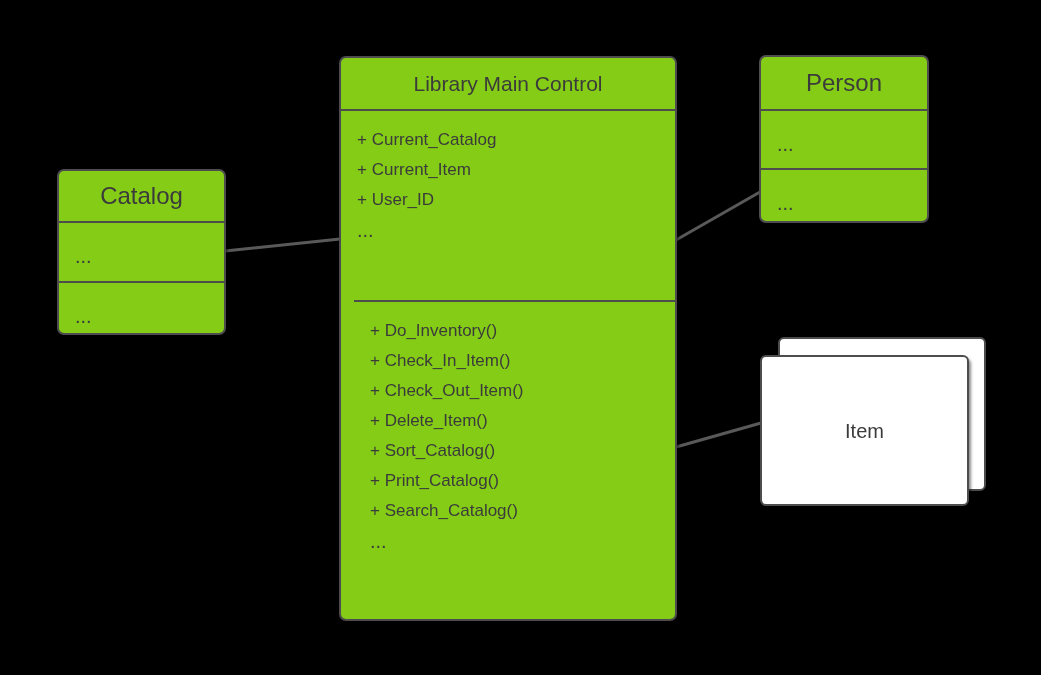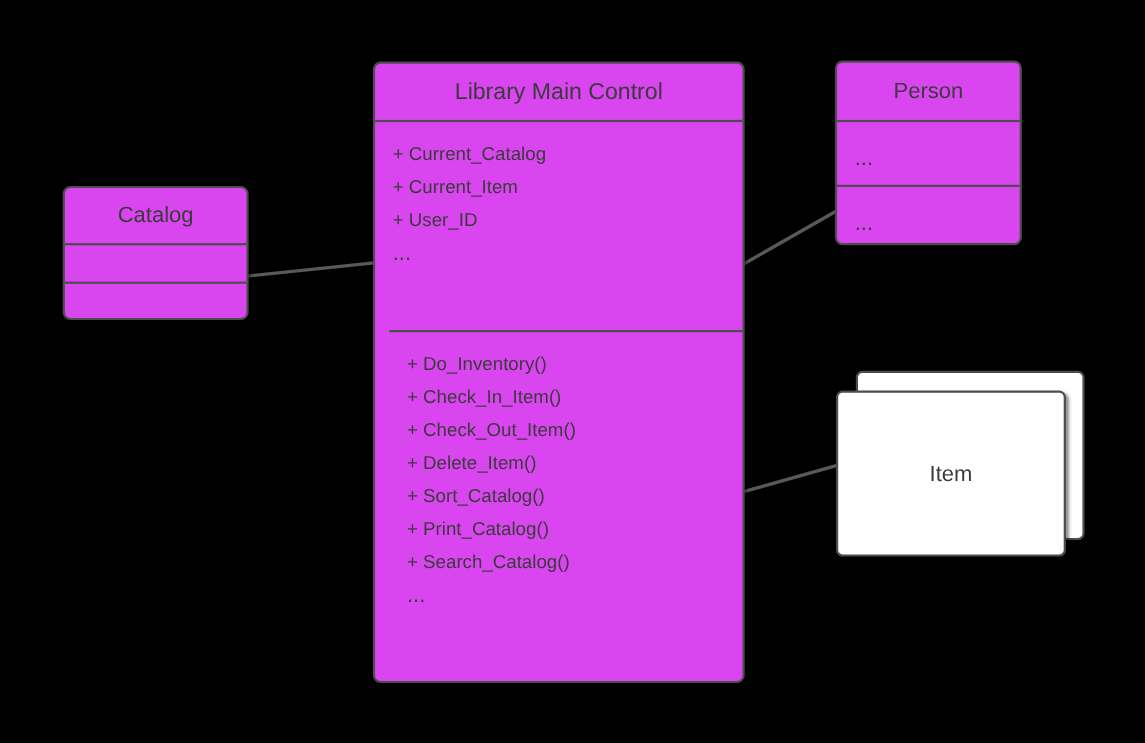--- a/index.html
+++ b/index.html
@@ -28,32 +28,32 @@
     top: 0;
     width: 1041px;
     height: 675px;
     z-index: 1;
   }
 
   
   .uml-box {
     position: absolute;
     z-index: 2;
-    background: #d946ef;
+    background: #84cc16;
     border: 2px solid #4d4d4d;
     border-radius: 7px;
     box-sizing: border-box;
     box-shadow: 2px 3px 3px rgba(0,0,0,0.45);
     display: flex;
     flex-direction: column;
   }
   .uml-title {
     text-align: center;
     color: #3b3b3b;
-    font-size: 20px;
+    font-size: 24px;
     line-height: 1;
     display: flex;
     align-items: center;
     justify-content: center;
     box-sizing: border-box;
     flex: none;
   }
   .compartment {
     box-sizing: border-box;
     border-top: 2px solid #4d4d4d;
@@ -79,21 +79,21 @@
   #box-main {
     left: 339px;  top: 56px;
     width: 338px; height: 565px;
   }
   #box-main .uml-title { height: 51px; font-size: 21px; }
   #box-main .compartment { padding-top: 14px; }
   #box-main-attrs { height: 191px; }
 
   #box-catalog {
     left: 57px;  top: 169px;
-    width: 169px; height: 122px;
+    width: 169px; height: 166px;
   }
   #box-catalog .uml-title { height: 50px; }
   #box-catalog .compartment { height: 62px; padding-top: 18px; }
   #box-catalog .compartment:last-child { height: 54px; }
 
   #box-person {
     left: 759px; top: 55px;
     width: 170px; height: 168px;
   }
   #box-person .uml-title { height: 52px; }

